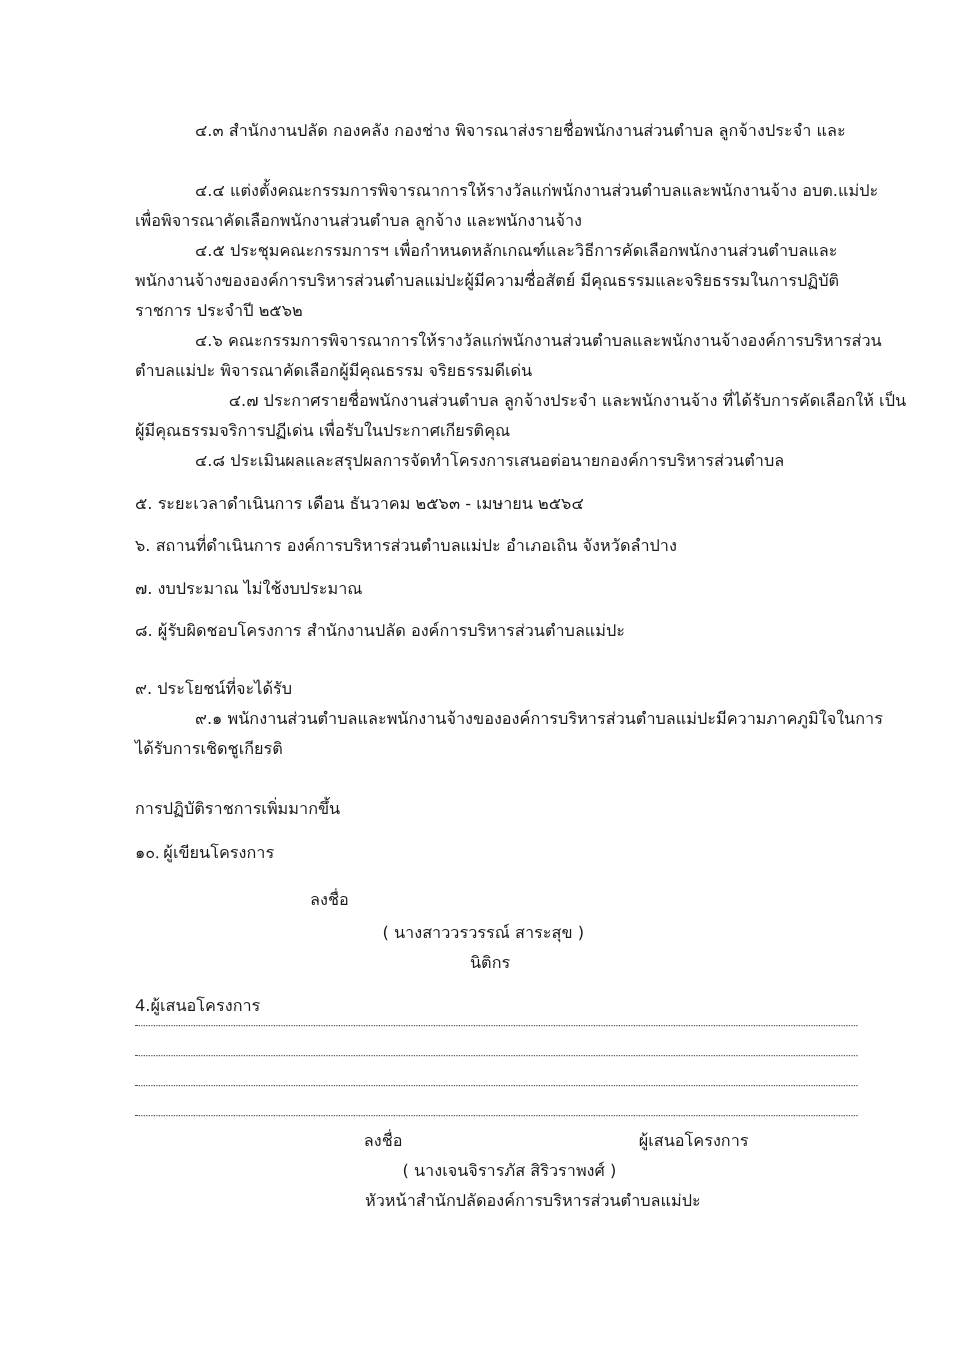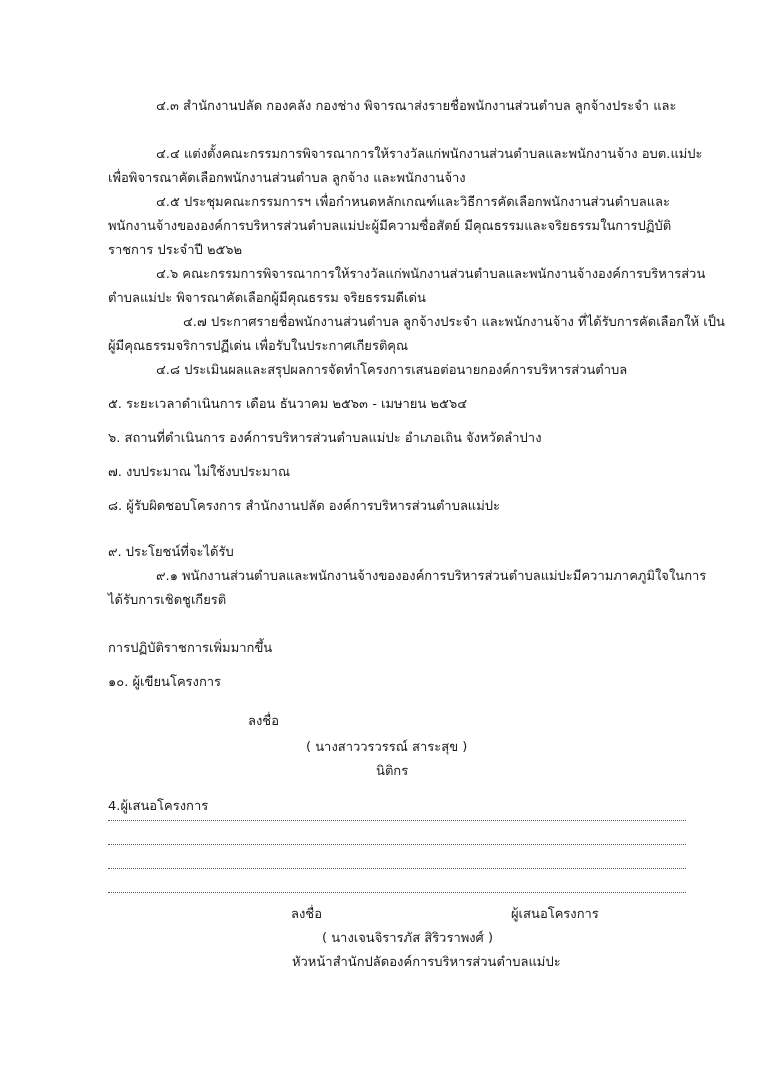--- a/index.html
+++ b/index.html
@@ -35,21 +35,21 @@
   <div class="ln" style="left:92px;top:395px;">๕. ระยะเวลาดำเนินการ เดือน ธันวาคม ๒๕๖๓ - เมษายน ๒๕๖๔</div>
   <div class="ln" style="left:92px;top:429px;">๖. สถานที่ดำเนินการ องค์การบริหารส่วนตำบลแม่ปะ อำเภอเถิน จังหวัดลำปาง</div>
   <div class="ln" style="left:92px;top:463px;">๗. งบประมาณ ไม่ใช้งบประมาณ</div>
   <div class="ln" style="left:92px;top:497px;">๘. ผู้รับผิดชอบโครงการ สำนักงานปลัด องค์การบริหารส่วนตำบลแม่ปะ</div>
 
   <div class="ln" style="left:92px;top:543px;">๙. ประโยชน์ที่จะได้รับ</div>
   <div class="ln" style="left:140px;top:567px;">๙.๑ พนักงานส่วนตำบลและพนักงานจ้างขององค์การบริหารส่วนตำบลแม่ปะมีความภาคภูมิใจในการ</div>
   <div class="ln" style="left:92px;top:591px;">ได้รับการเชิดชูเกียรติ</div>
   <div class="ln" style="left:92px;top:639px;">การปฏิบัติราชการเพิ่มมากขึ้น</div>
 
-  <div class="ln" style="left:92px;top:673px;">๑๐. ผู้เขียนโครงการ</div>
+  <div class="ln" style="left:92px;top:673px;font-family:Liberation Serif, serif;">๑๐. ผู้เขียนโครงการ</div>
   <div class="ln" style="left:232px;top:712px;">ลงชื่อ</div>
   <div class="ln" style="left:290px;top:738px;">( นางสาววรวรรณ์   สาระสุข )</div>
   <div class="ln" style="left:360px;top:762px;text-align:right;">นิติกร</div>
 
   <div class="ln" style="left:92px;top:797px;">4.ผู้เสนอโครงการ</div>
   <div class="dots" style="top:818px;"></div>
   <div class="dots" style="top:842px;"></div>
   <div class="dots" style="top:866px;"></div>
   <div class="dots" style="top:890px;"></div>
 

